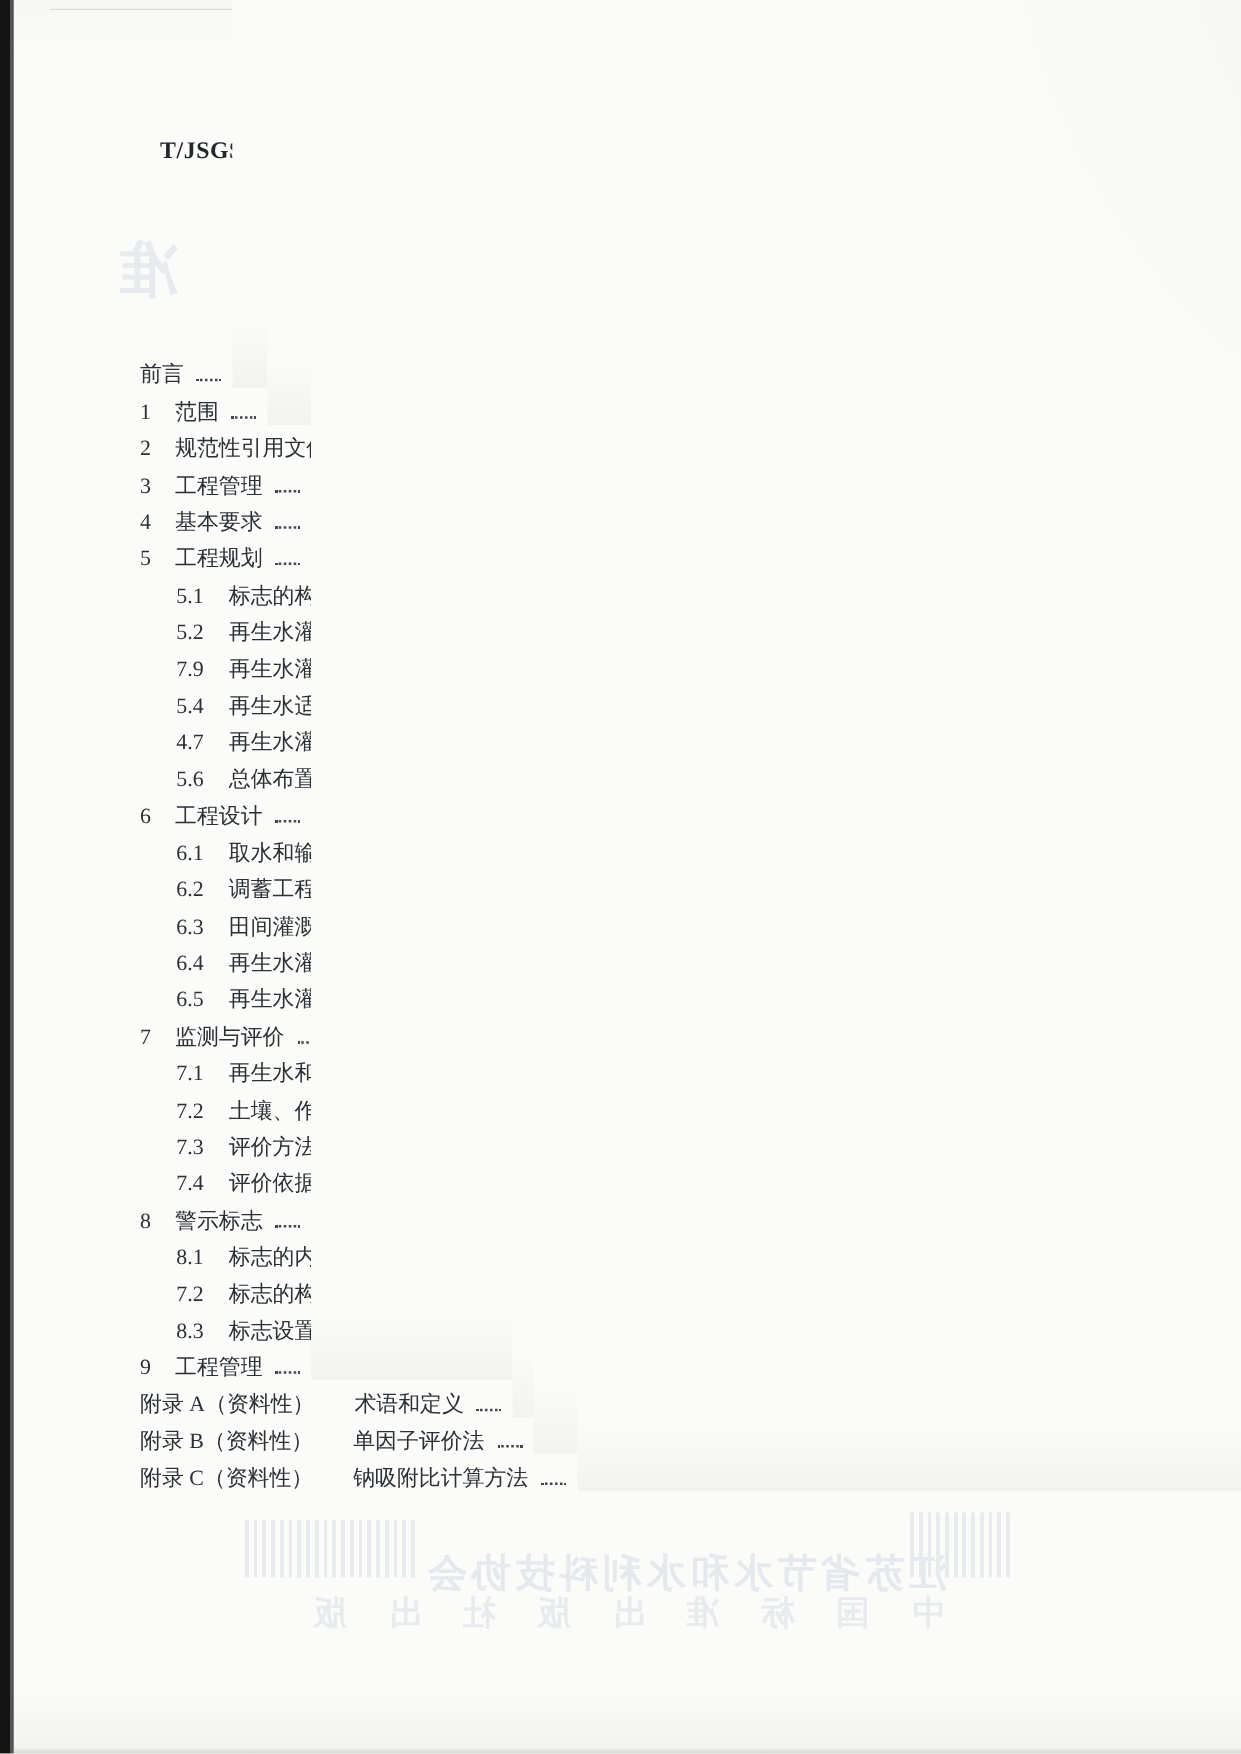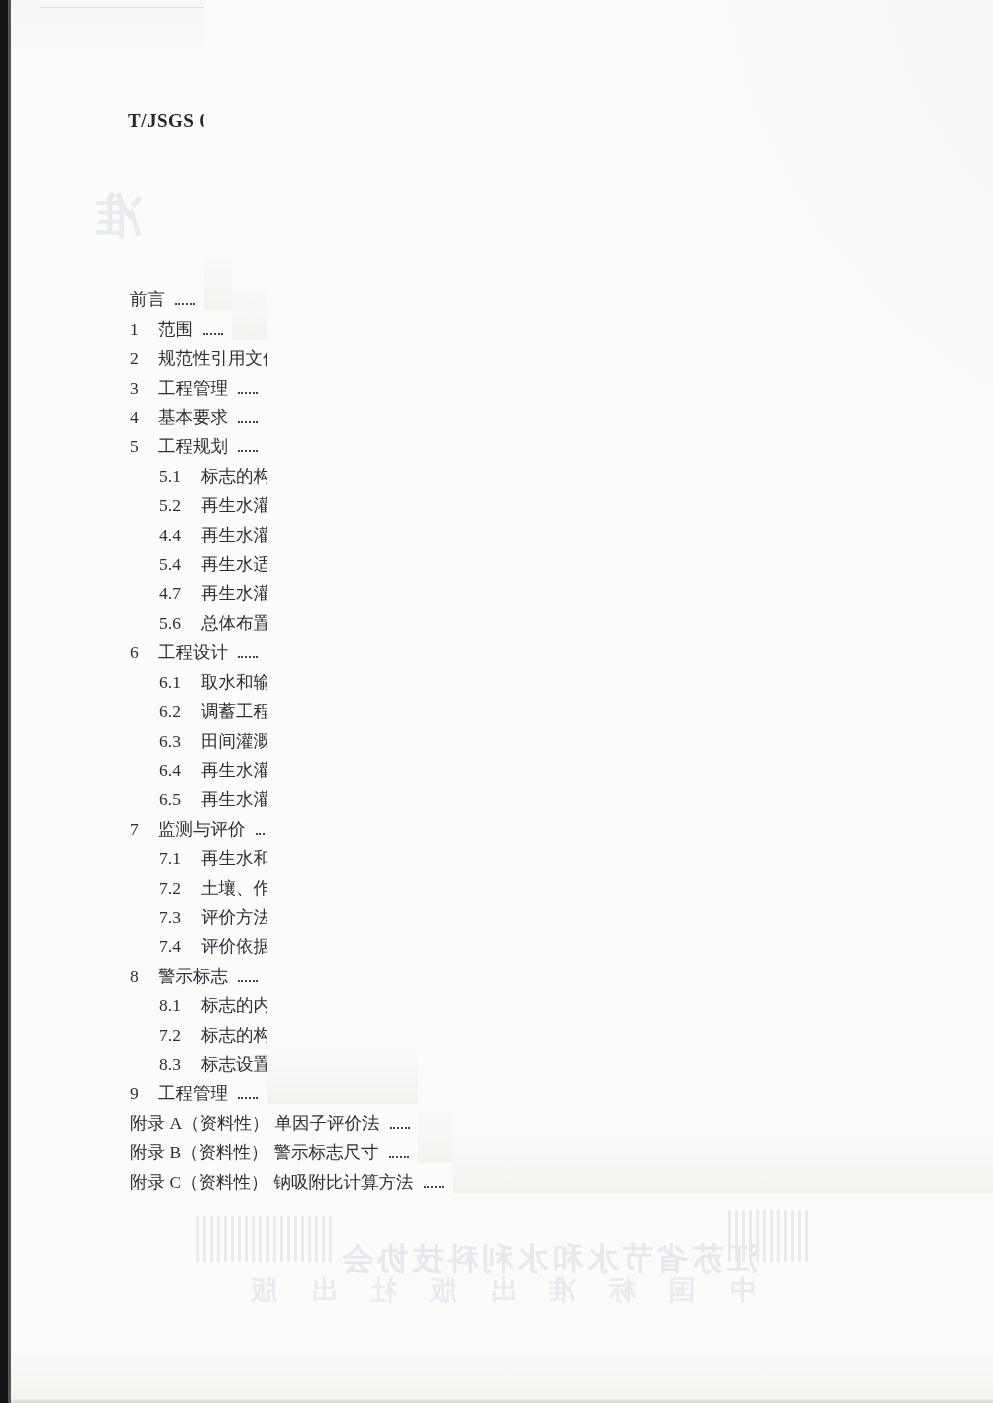--- a/index.html
+++ b/index.html
@@ -18,30 +18,30 @@
   
   .edge-left{position:absolute;left:0;top:0;width:11px;height:100%;background:linear-gradient(90deg,#141414 0 8px,#555 8px 11px);}
   .edge-top{position:absolute;left:40px;right:0;top:7px;height:1px;background:#dcdcd7;}
   .edge-bottom{position:absolute;left:11px;right:0;bottom:0;height:5px;background:linear-gradient(180deg,rgba(0,0,0,0) 0,#d4d4d0 100%);}
 
   
   .doc-code{position:absolute;left:128px;top:110px;font-size:19px;font-weight:bold;letter-spacing:.5px;color:#22272d;}
   .toc-title{position:absolute;left:30px;right:0;top:193px;text-align:center;font-size:30px;font-weight:600;color:#2e343a;letter-spacing:1px;}
 
   
-  .toc{position:absolute;left:130px;top:281px;width:763px;}
+  .toc{position:absolute;left:112px;top:281px;width:763px;}
   .row{display:flex;align-items:flex-end;height:29.42px;font-size:17.5px;line-height:22px;white-space:nowrap;}
   .row .num{flex:0 0 auto;}
   .row .title{flex:0 0 auto;}
   .row .leader{flex:1 1 auto;border-bottom:2.4px dotted #41464b;margin:0 9px 5px 10px;min-width:20px;}
   .row .page{flex:0 0 auto;min-width:30px;text-align:right;font-size:17px;color:#343a40;}
   .row.chapter .num{width:28px;}
   .row.sub{padding-left:29px;}
   .row.sub .num{width:42px;}
-  .row.appendix .num{margin-right:5px;}
+  .row.appendix .num{margin-right:32px;}
 
   
   .ghost{position:absolute;pointer-events:none;user-select:none;}
   .g-t{left:211px;top:36px;font-size:124px;line-height:1;font-weight:bold;color:#e5e9ec;font-family:"Liberation Serif",serif;}
   .g-ics{top:42px;right:86px;text-align:center;transform:scaleX(-1);font-family:"Liberation Sans",sans-serif;font-weight:bold;font-size:15px;line-height:1.8;color:#e0e6eb;}
   .g-band{left:95px;top:184px;width:800px;display:flex;justify-content:space-between;transform:scaleX(-1);font-size:48px;font-weight:bold;color:#e7ebee;}
   .g-title-cn{left:302px;top:524px;transform:scaleX(-1);font-size:40px;font-weight:bold;letter-spacing:2px;color:#e8ecef;white-space:nowrap;}
   .g-title-en{left:270px;top:620px;width:450px;text-align:center;transform:scaleX(-1);font-size:13px;color:#edf0f2;font-family:"Liberation Sans",sans-serif;}
   .g-assoc{left:338px;top:1238px;transform:scaleX(-1);font-size:31px;font-weight:bold;letter-spacing:4px;color:#e5e9ed;white-space:nowrap;}
   .g-pub{left:250px;top:1272px;width:505px;display:flex;justify-content:space-between;transform:scaleX(-1);font-size:27px;font-weight:bold;color:#e8ebee;}
@@ -134,21 +134,21 @@
       <span class="leader"></span>
       <span class="page">2</span>
     </div>
       <div class="row sub">
       <span class="num">5.2</span>
       <span class="title">再生水灌溉可行性评价</span>
       <span class="leader"></span>
       <span class="page">2</span>
     </div>
       <div class="row sub">
-      <span class="num">4.4</span>
+      <span class="num">7.9</span>
       <span class="title">再生水灌溉分区</span>
       <span class="leader"></span>
       <span class="page">2</span>
     </div>
       <div class="row sub">
       <span class="num">5.4</span>
       <span class="title">再生水适宜灌溉对象</span>
       <span class="leader"></span>
       <span class="page">3</span>
     </div>
@@ -255,27 +255,27 @@
       <span class="page">7</span>
     </div>
       <div class="row chapter">
       <span class="num">9</span>
       <span class="title">工程管理</span>
       <span class="leader"></span>
       <span class="page">7</span>
     </div>
       <div class="row appendix">
       <span class="num">附录 A（资料性）</span>
-      <span class="title">单因子评价法</span>
+      <span class="title">术语和定义</span>
       <span class="leader"></span>
       <span class="page">8</span>
     </div>
       <div class="row appendix">
       <span class="num">附录 B（资料性）</span>
-      <span class="title">警示标志尺寸</span>
+      <span class="title">单因子评价法</span>
       <span class="leader"></span>
       <span class="page">9</span>
     </div>
       <div class="row appendix">
       <span class="num">附录 C（资料性）</span>
       <span class="title">钠吸附比计算方法</span>
       <span class="leader"></span>
       <span class="page">10</span>
     </div>
     </div>

